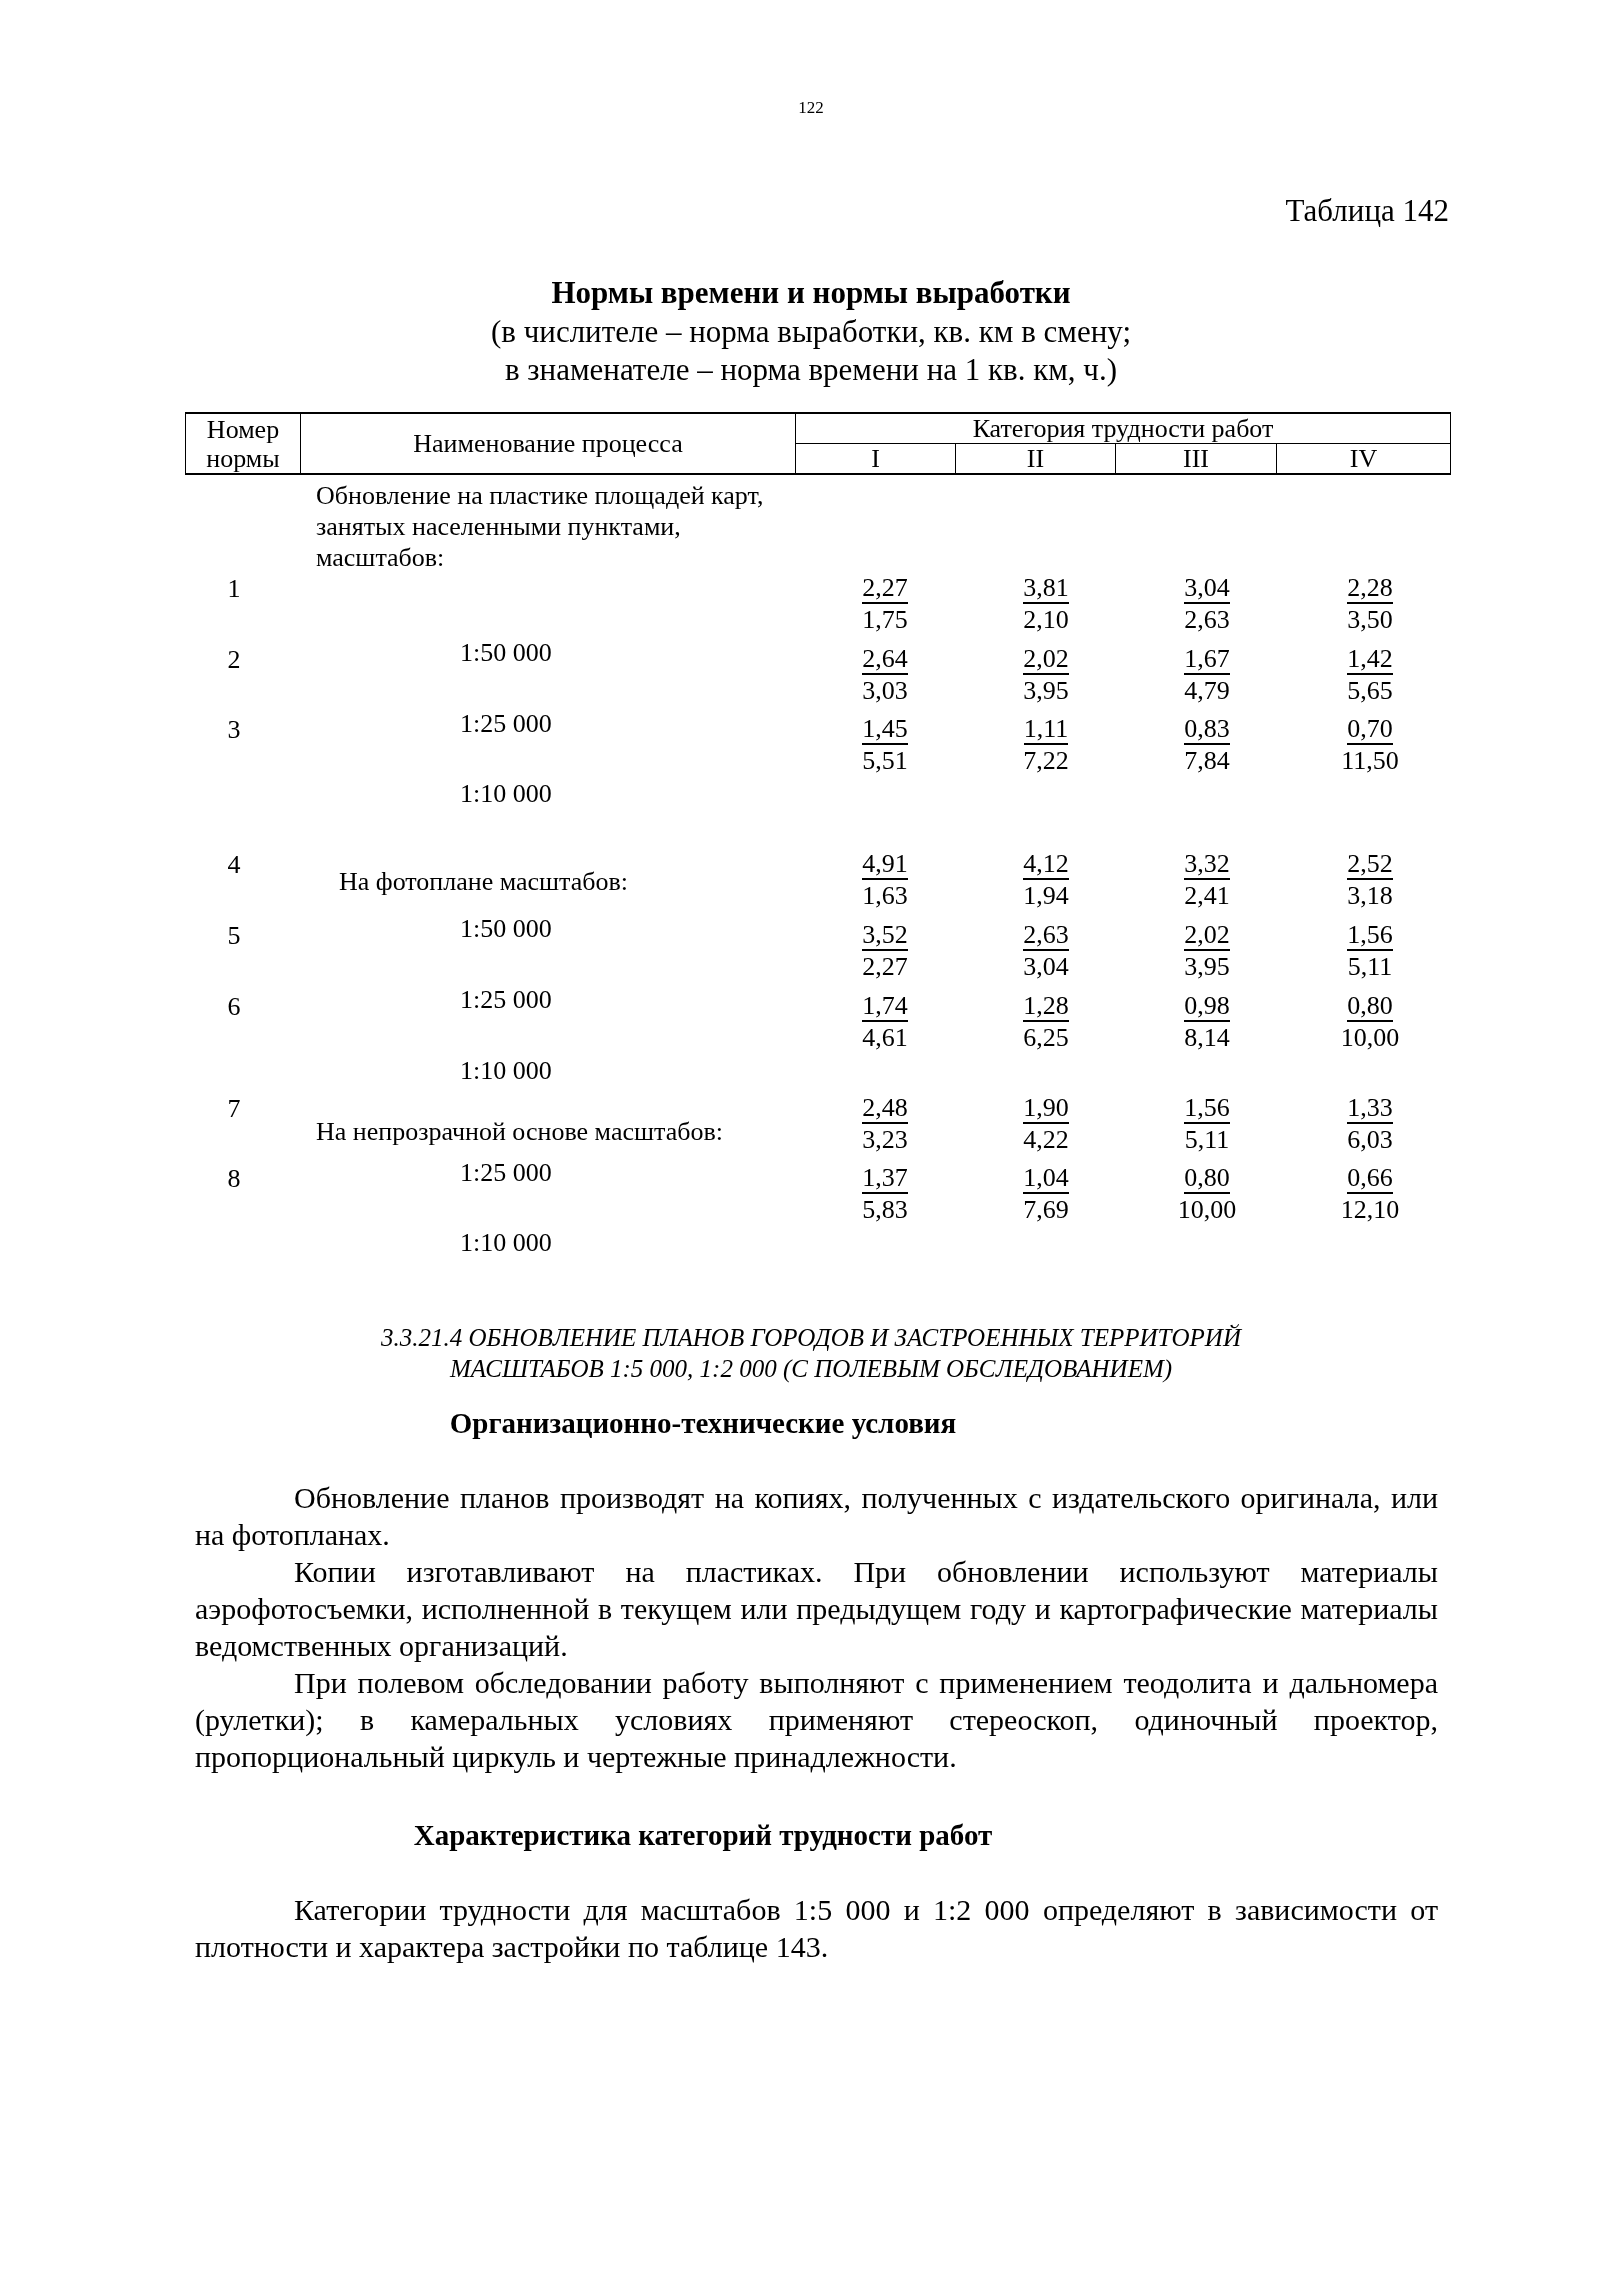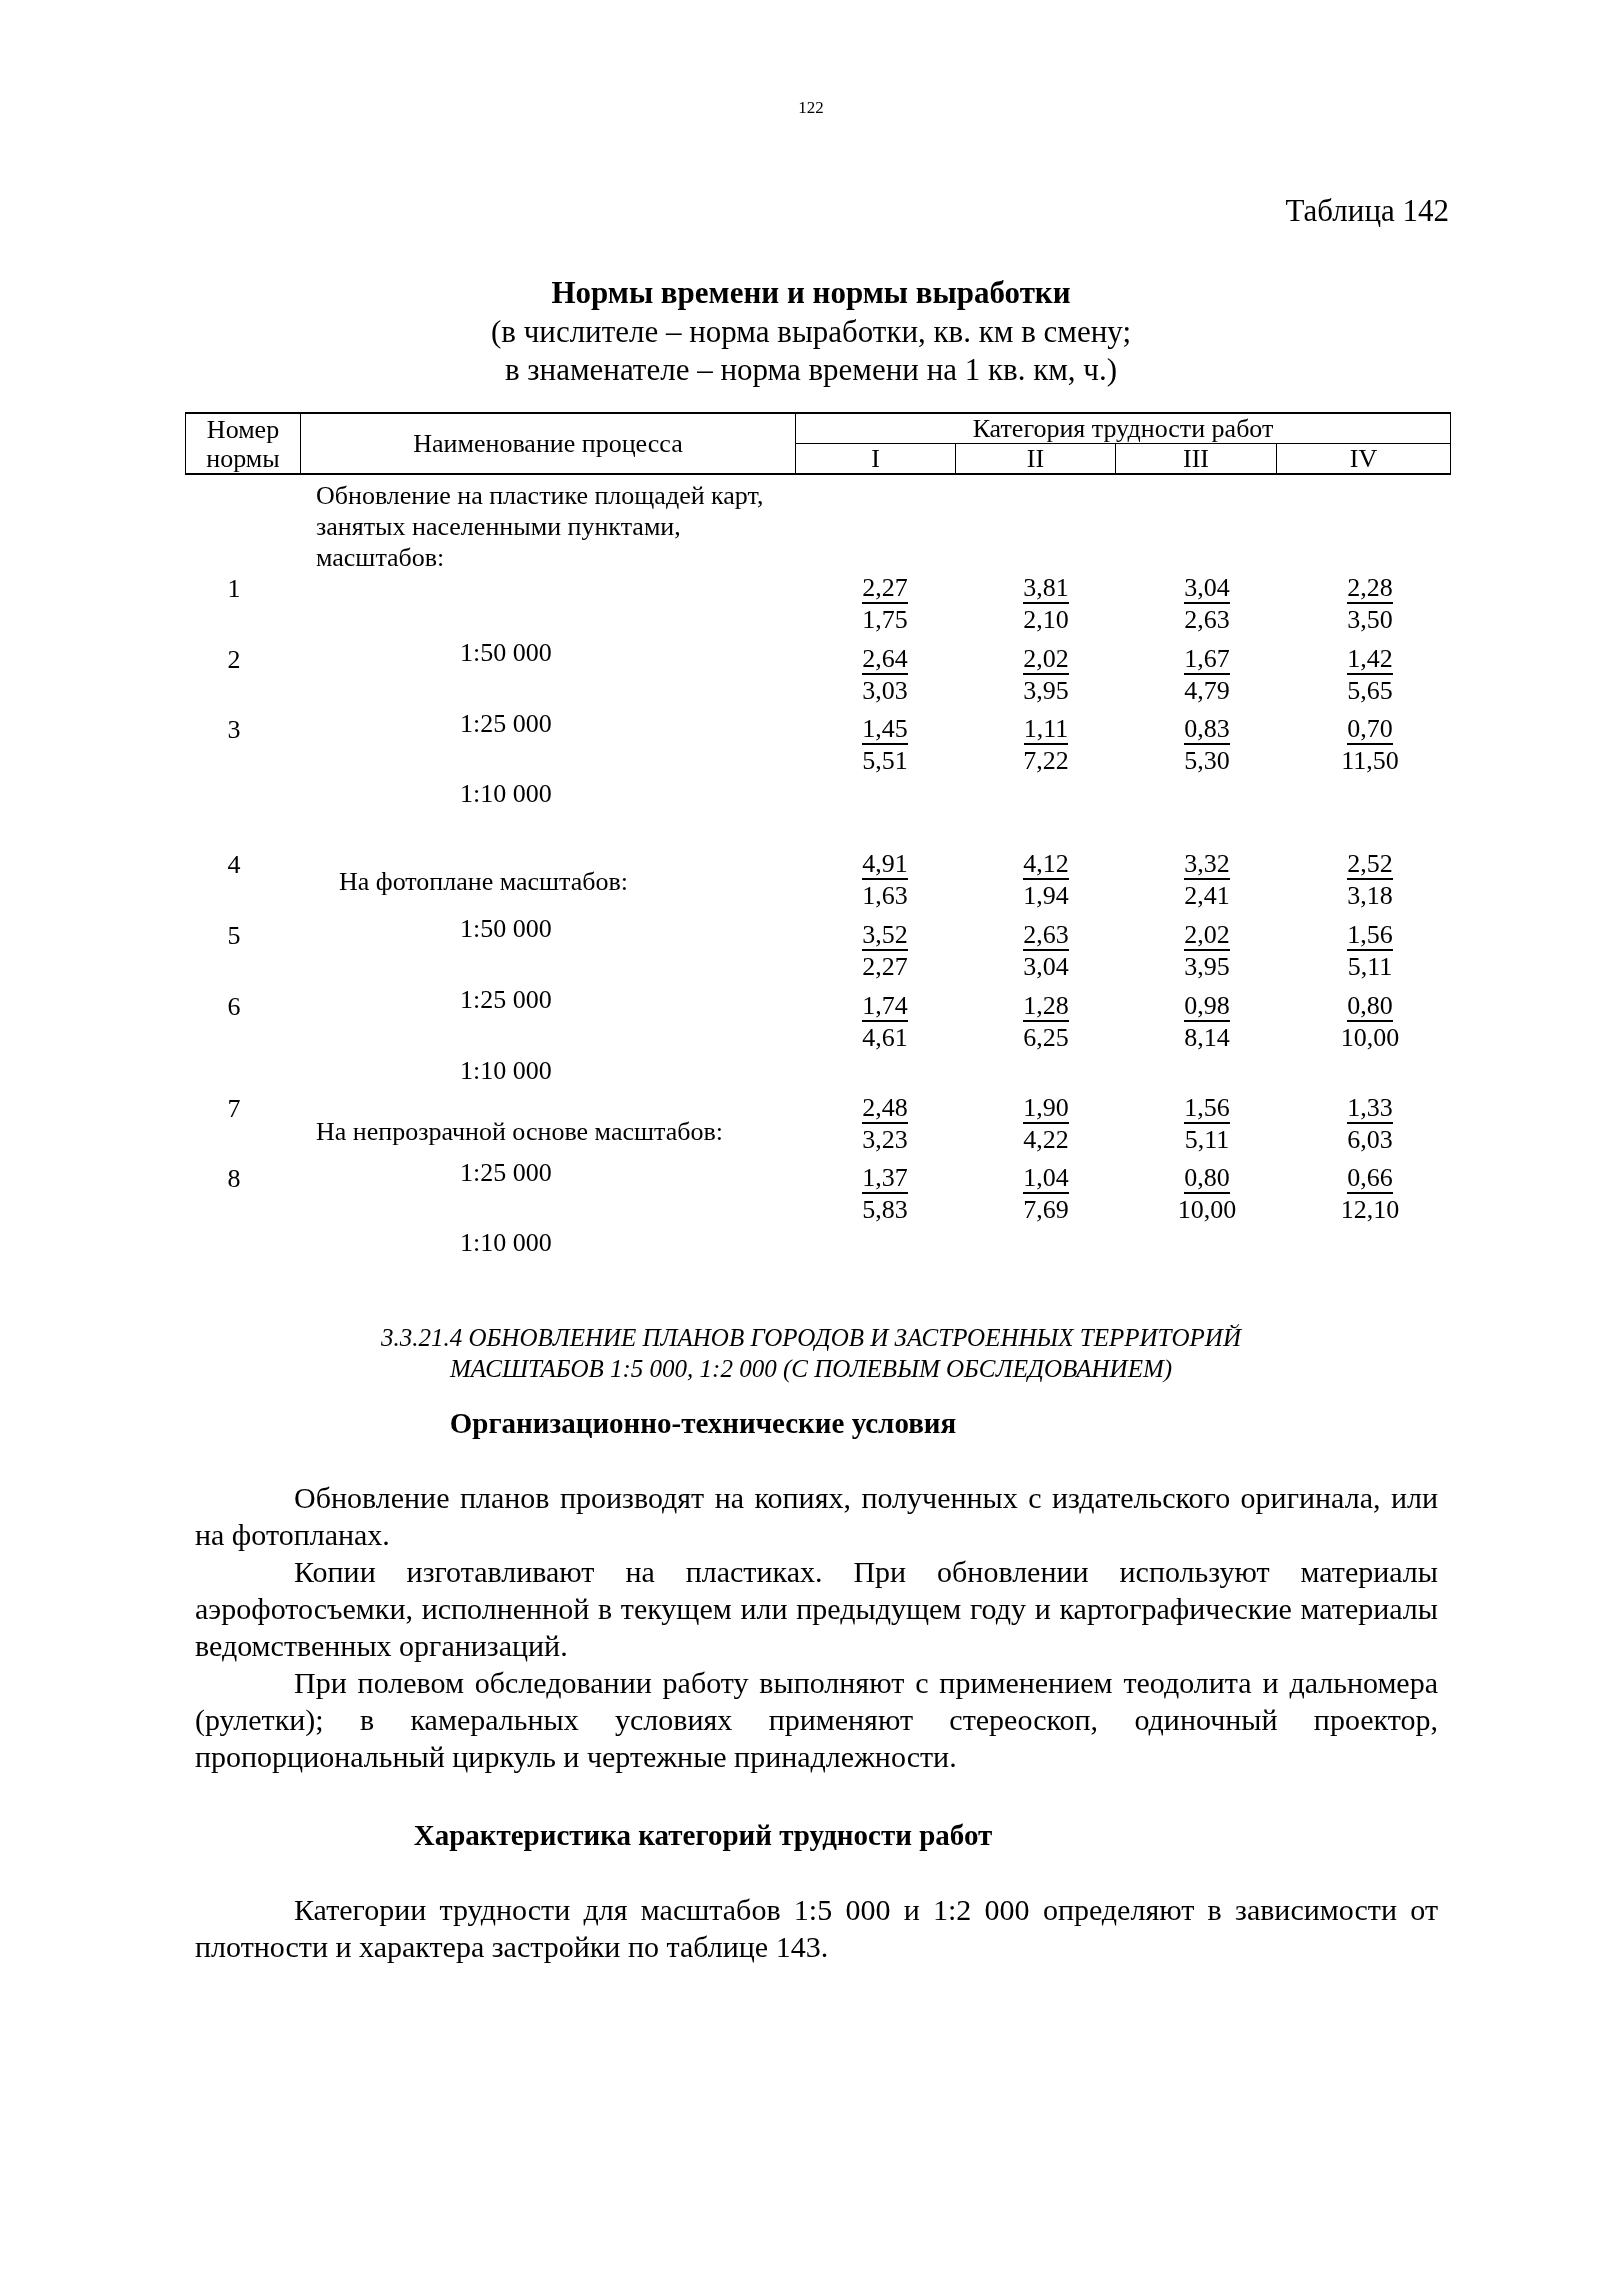--- a/index.html
+++ b/index.html
@@ -82,21 +82,21 @@
         <div class="cell c1"><span class="n">2,64</span><div class="d">3,03</div></div>
         <div class="cell c2"><span class="n">2,02</span><div class="d">3,95</div></div>
         <div class="cell c3"><span class="n">1,67</span><div class="d">4,79</div></div>
         <div class="cell c4"><span class="n">1,42</span><div class="d">5,65</div></div>
       </div>
       <div class="r" style="top: 239px;">
         <div class="num">3</div>
         <div class="scale">1:10 000</div>
         <div class="cell c1"><span class="n">1,45</span><div class="d">5,51</div></div>
         <div class="cell c2"><span class="n">1,11</span><div class="d">7,22</div></div>
-        <div class="cell c3"><span class="n">0,83</span><div class="d">5,30</div></div>
+        <div class="cell c3"><span class="n">0,83</span><div class="d">7,84</div></div>
         <div class="cell c4"><span class="n">0,70</span><div class="d">11,50</div></div>
       </div>
       <div class="r" style="top: 374px;">
         <div class="num">4</div>
         <div class="scale">1:50 000</div>
         <div class="cell c1"><span class="n">4,91</span><div class="d">1,63</div></div>
         <div class="cell c2"><span class="n">4,12</span><div class="d">1,94</div></div>
         <div class="cell c3"><span class="n">3,32</span><div class="d">2,41</div></div>
         <div class="cell c4"><span class="n">2,52</span><div class="d">3,18</div></div>
       </div>

